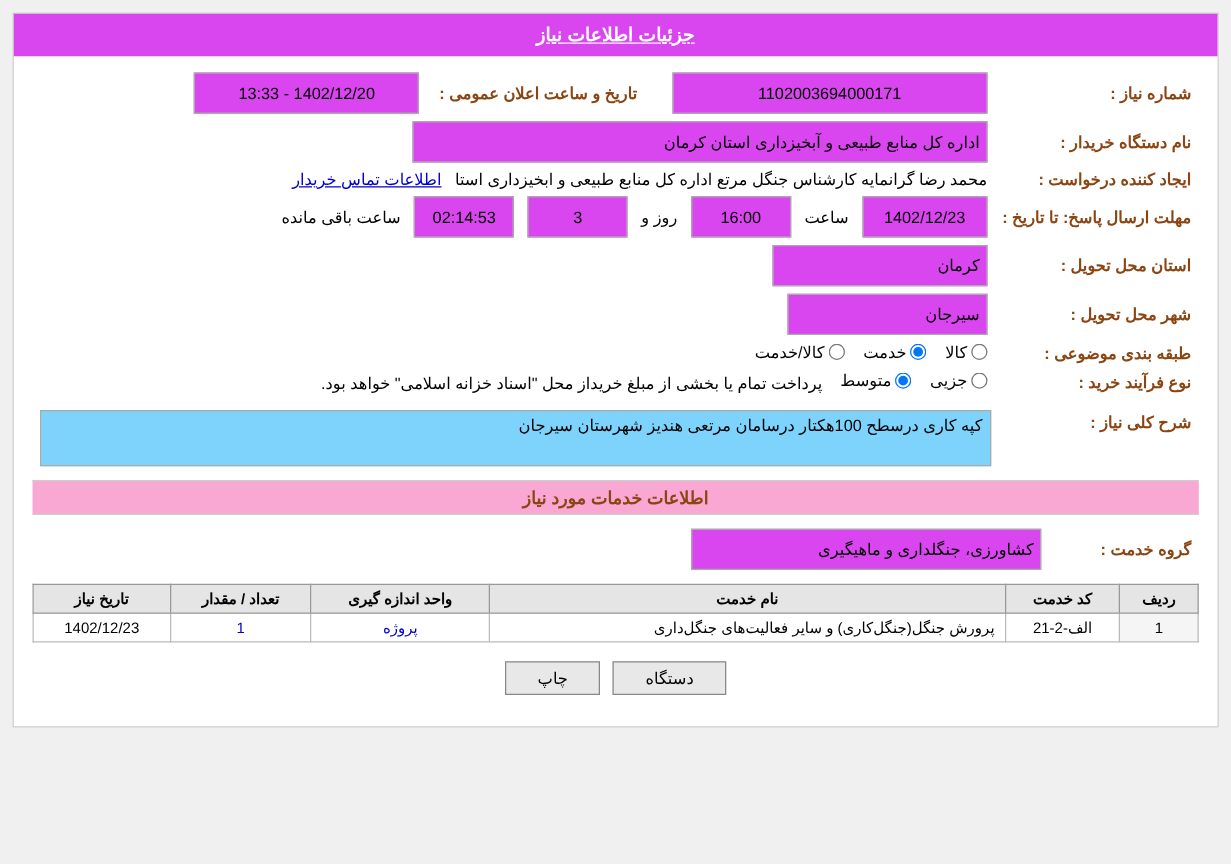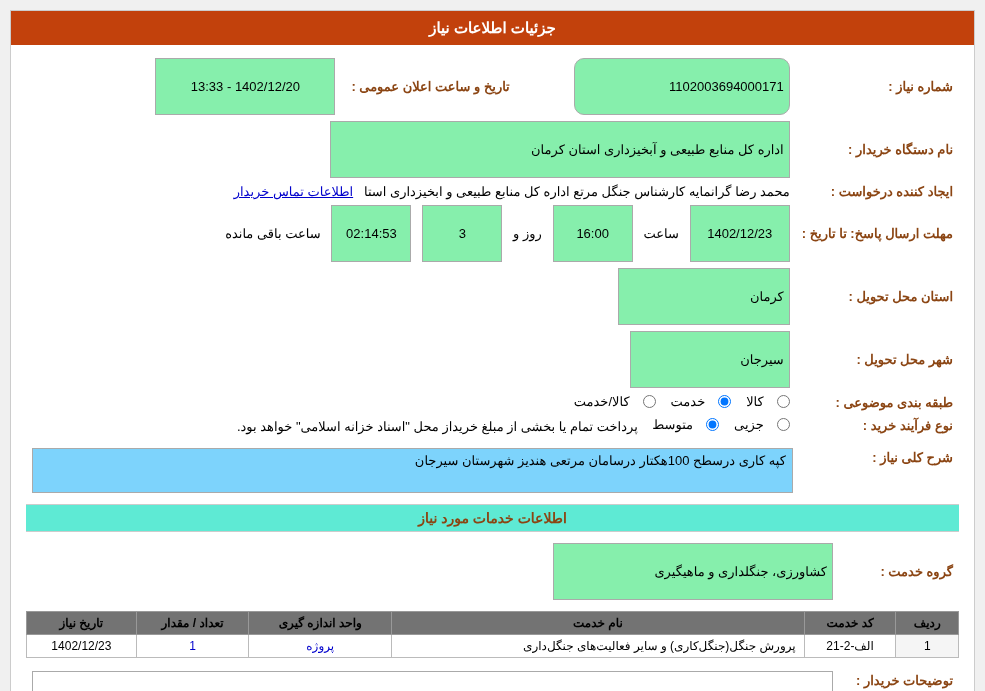--- a/index.html
+++ b/index.html
@@ -13,26 +13,27 @@
       width: 985px;
       min-height: 691px;
       background: #f0f0f0;
       padding: 10px;
     }
     .main-card {
       background: #fff;
       border: 1px solid #ccc;
     }
     .card-header {
-      background: #c2410c;
+      background: #d946ef;
       color: #fff;
       text-align: center;
       padding: 8px 24px;
       font-size: 15px;
       font-weight: bold;
+      text-decoration: underline;
     }
     .card-body {
       padding: 10px 15px;
     }
     .info-table {
       width: 100%;
       border-collapse: collapse;
       margin-bottom: 8px;
     }
     .info-table td {
@@ -45,50 +46,50 @@
       font-weight: bold;
       white-space: nowrap;
       text-align: right;
       width: 120px;
     }
     .value-cell {
       text-align: right;
     }
     .input-box {
       border: 1px solid #aaa;
-      background: #86efac;
-      padding: 20px 5px;
+      background: #d946ef;
+      padding: 8px 5px;
       display: inline-block;
       min-width: 80px;
     }
     .link-blue {
       color: #0000cc;
       text-decoration: underline;
       cursor: pointer;
     }
     .radio-group {
       display: inline-flex;
       gap: 15px;
       align-items: center;
     }
     .radio-item {
       display: flex;
       align-items: center;
-      gap: 13px;
+      gap: 3px;
     }
     .radio-item input {
       margin: 0;
     }
     .services-table {
       width: 100%;
       border-collapse: collapse;
       margin-bottom: 8px;
     }
     .services-table th {
-      background: #737373;
+      background: #e5e5e5;
       border: 1px solid #999;
       padding: 4px 8px;
       text-align: center;
       font-size: 12px;
       font-weight: bold;
     }
     .services-table td {
       border: 1px solid #bbb;
       padding: 4px 8px;
       text-align: center;
@@ -136,21 +137,21 @@
       background: #fff;
       width: 100%;
       min-height: 70px;
       padding: 4px 6px;
     }
     .section-title {
       color: #8B4513;
       font-weight: bold;
       font-size: 14px;
       text-align: center;
-      background: #5eead4;
+      background: #f9a8d4;
       border-top: 1px solid #ccc;
       border-bottom: 1px solid #ccc;
       padding: 5px;
       margin: 8px 0;
     }
   </style>
 </head>
 <body>
 
 <div class="page-wrapper">
@@ -159,21 +160,21 @@
     <div class="card-header">جزئیات اطلاعات نیاز</div>
 
     <div class="card-body">
 
       <table class="info-table">
 
         <tbody>
             <tr>
           <td class="label-cell">شماره نیاز :</td>
           <td class="value-cell" style="width:280px;">
-            <div class="input-box" style="width:216px; text-align:right;border-radius:10px;">1102003694000171</div>
+            <div class="input-box" style="width:252px; text-align:center;">1102003694000171</div>
           </td>
           <td class="label-cell" style="text-align:center; padding-left:10px;">تاریخ و ساعت اعلان عمومی :</td>
           <td class="value-cell">
             <div class="input-box" style="width:180px; text-align:center;">1402/12/20 - 13:33</div>
           </td>
         </tr>
 
         <tr>
           <td class="label-cell">نام دستگاه خریدار :</td>
           <td colspan="3" class="value-cell">
@@ -304,30 +305,20 @@
       <td class="row-num">1</td>
       <td>الف-2-21</td>
       <td style="text-align:right;">پرورش جنگل(جنگل‌کاری) و سایر فعالیت‌های جنگل‌داری</td>
       <td class="text-blue">پروژه</td>
       <td class="text-blue">1</td>
       <td>1402/12/23</td>
     </tr>
           </tbody>
       </table>
 
-      <table class="info-table" style="margin-top:10px;">
-        <tbody>
-            <tr>
-          <td class="label-cell" style="vertical-align:top; padding-top:5px;">توضیحات خریدار :</td>
-          <td class="value-cell">
-            <div class="buyer-notes-area"></div>
-          </td>
-        </tr>
-      </tbody>
-        </table>
 
       <div class="btn-row">
         <button class="btn btn-back">دستگاه</button>
         <button class="btn btn-print">چاپ</button>
       </div>
     </div>
   </div>
 </div>
 
 </body></html>

